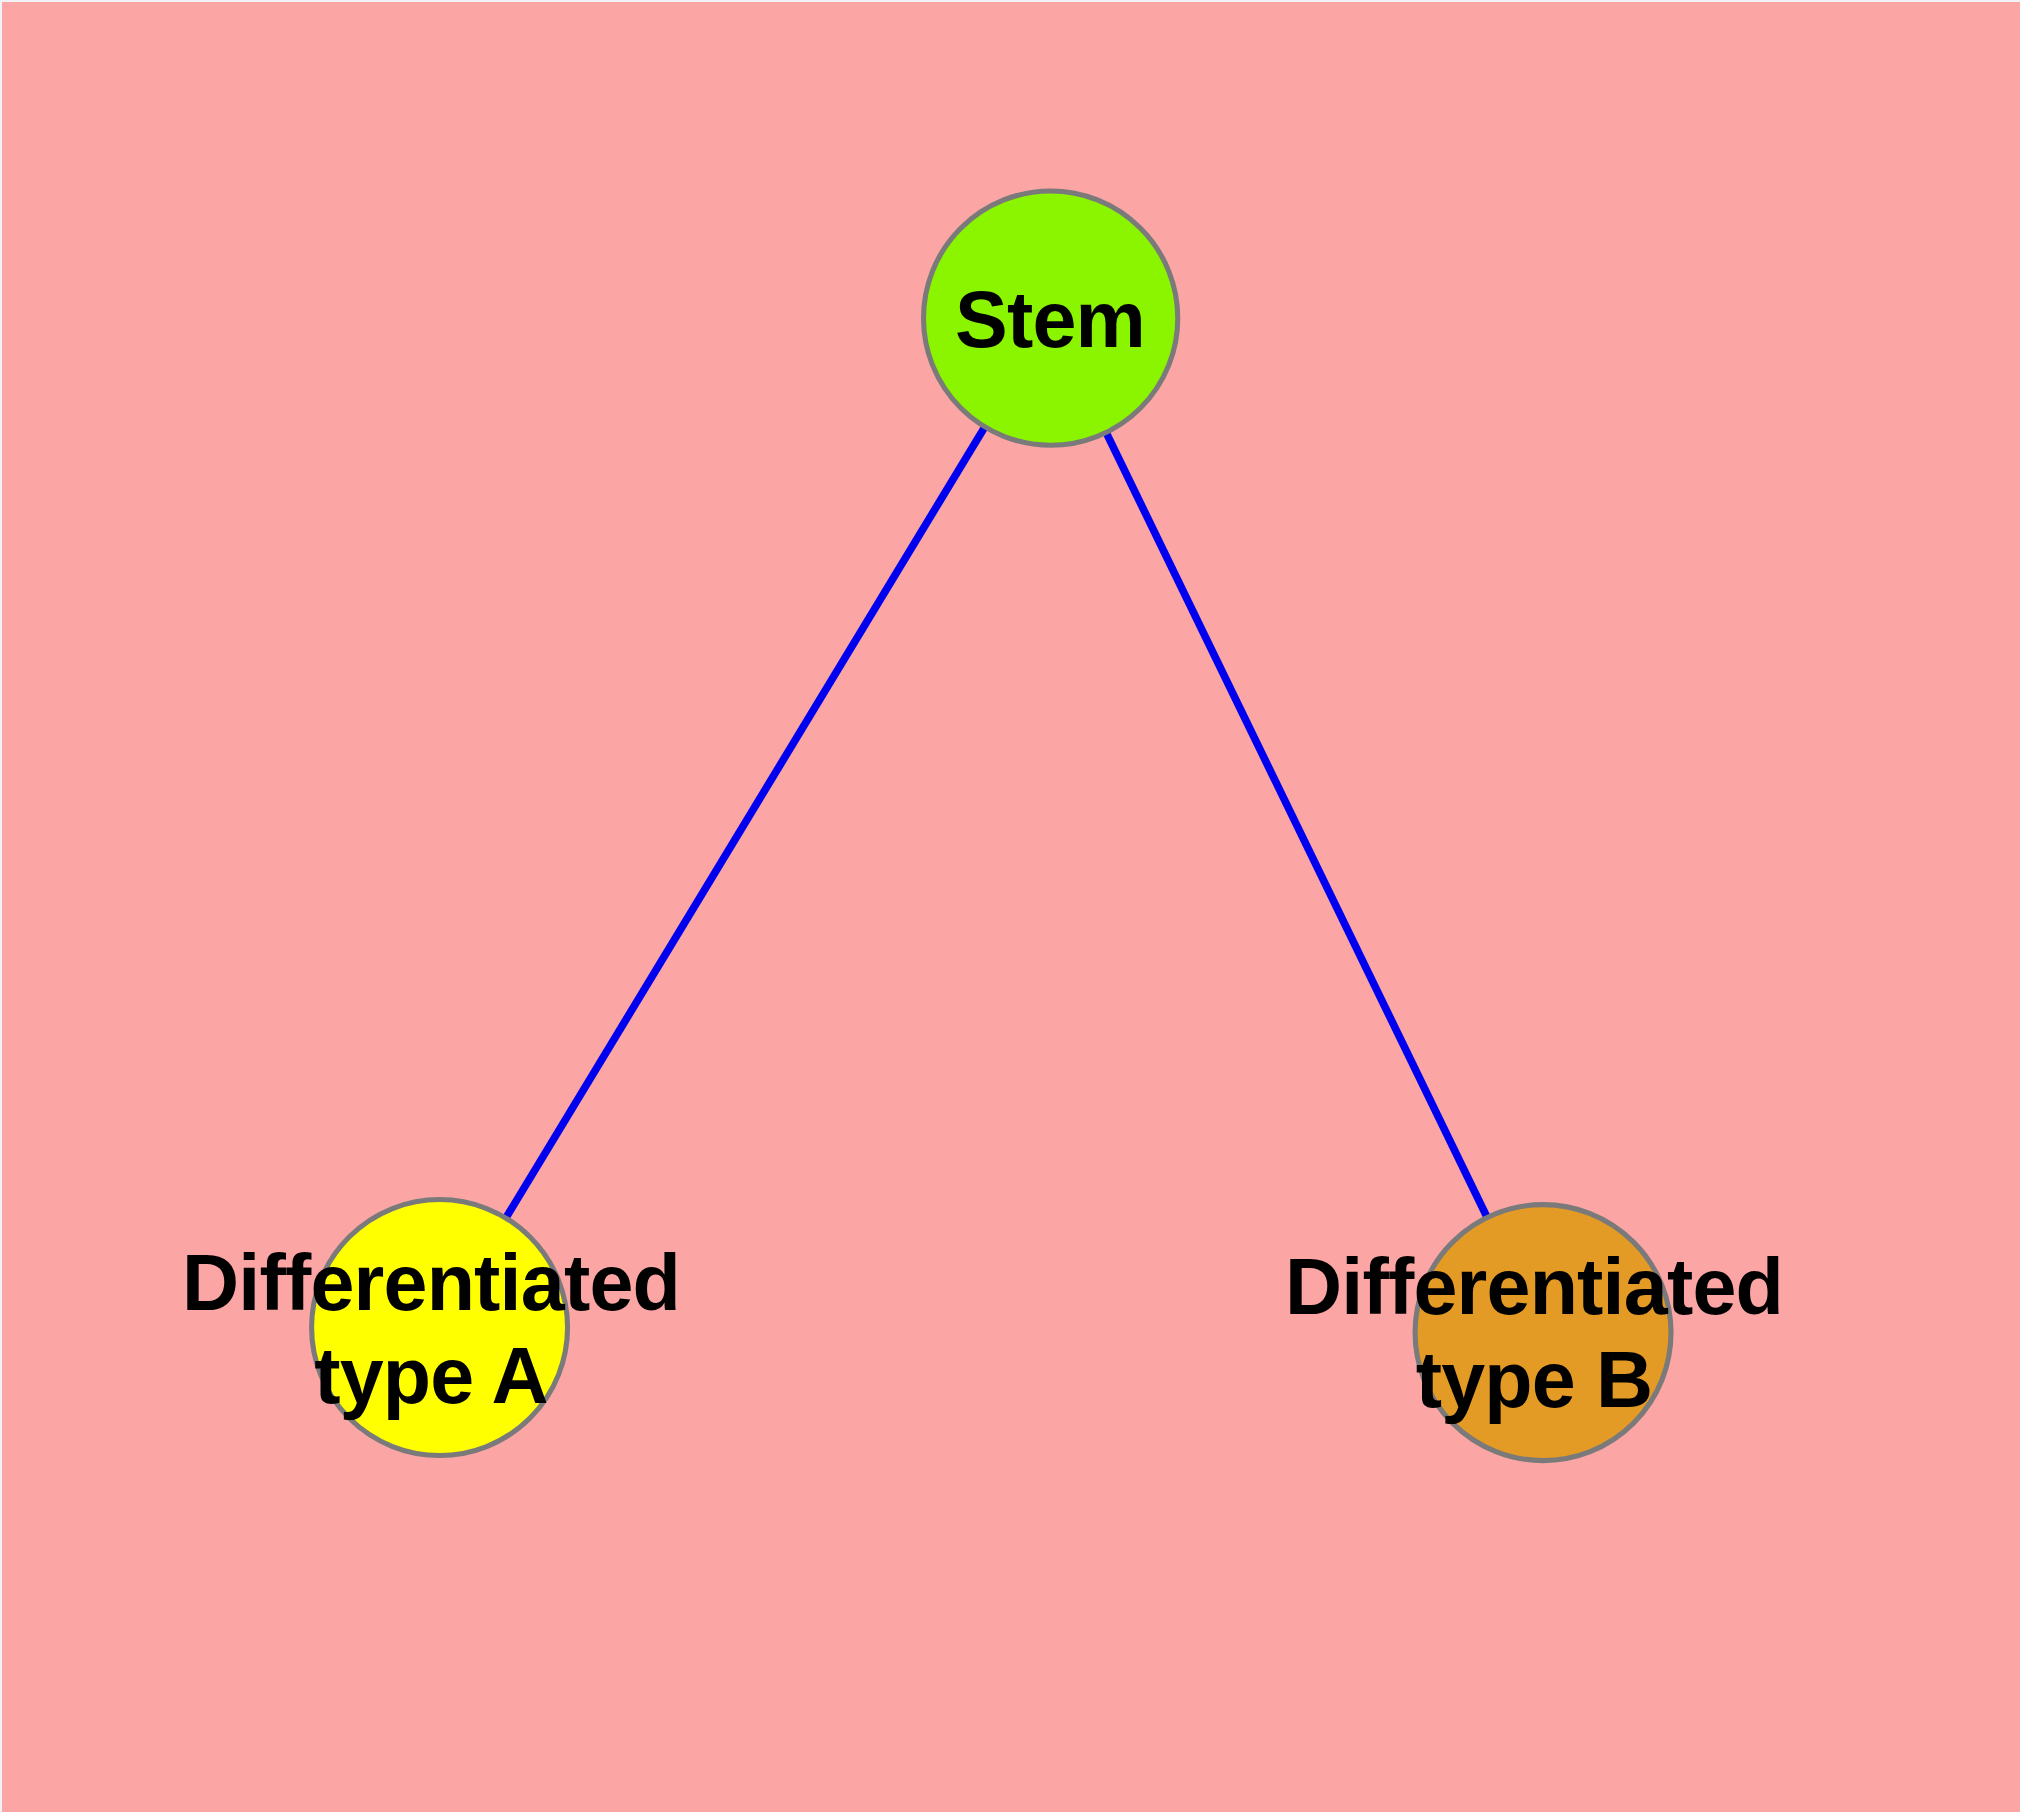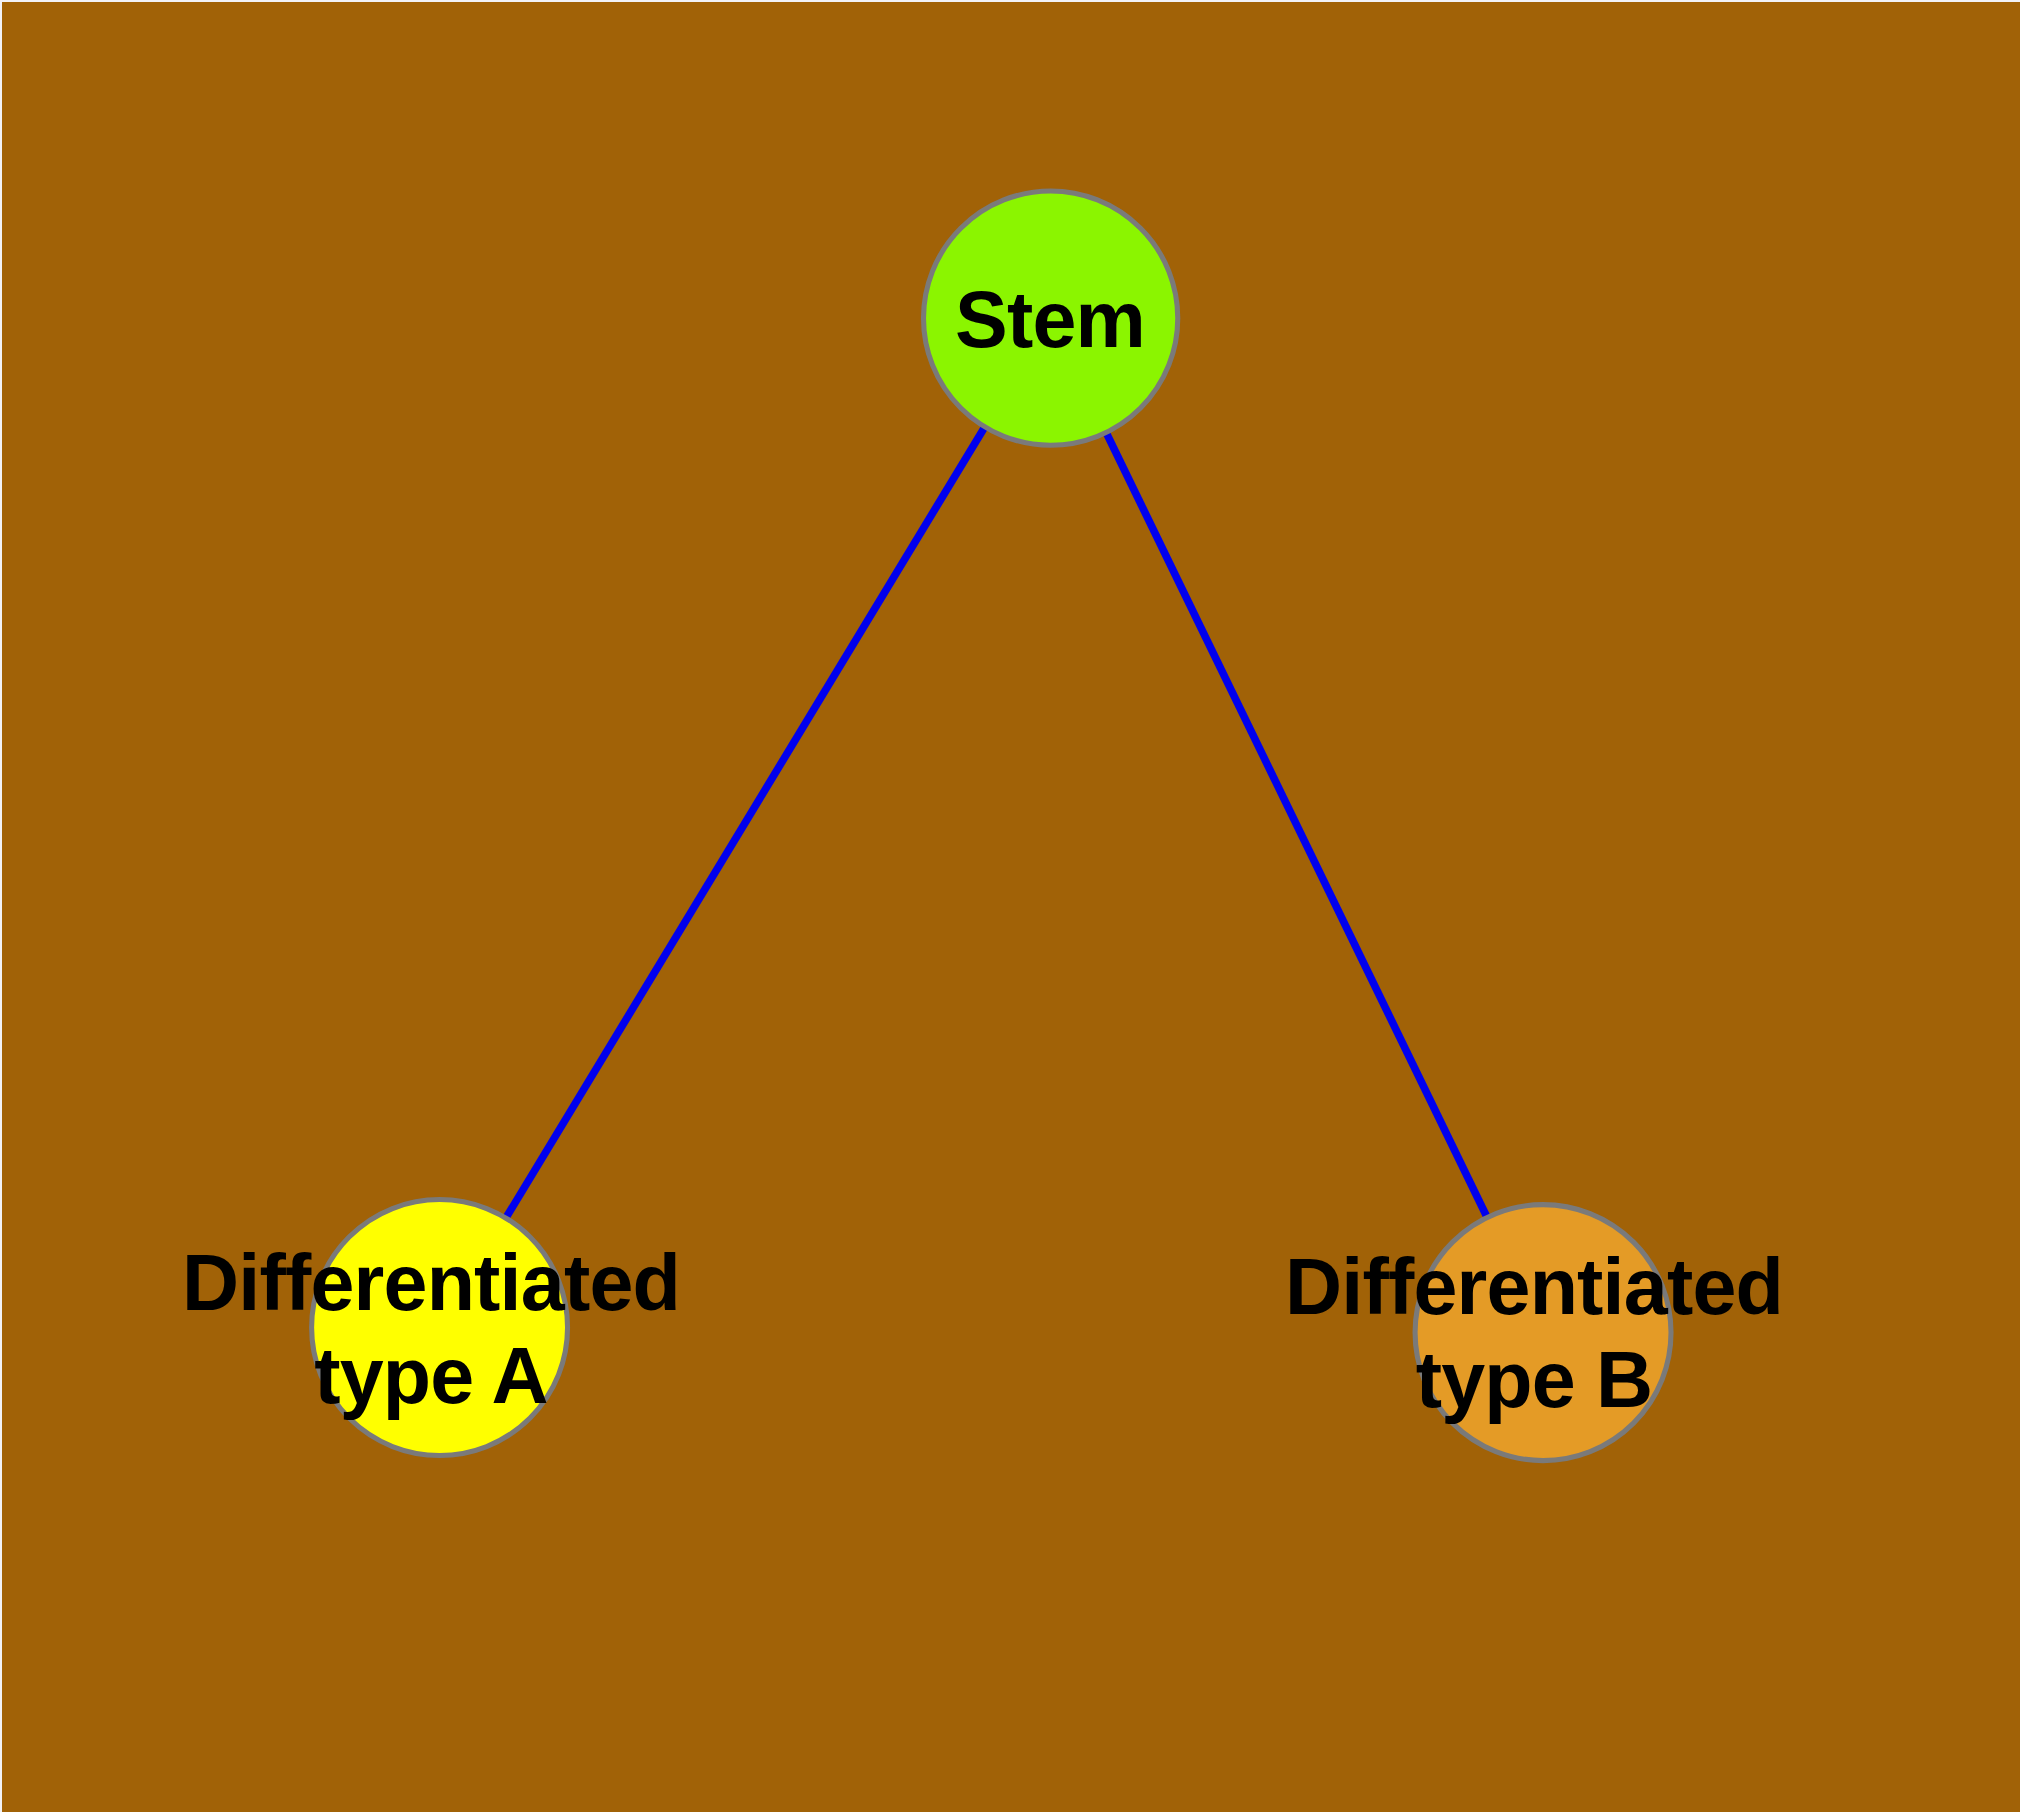--- a/index.html
+++ b/index.html
@@ -5,21 +5,21 @@
   html, body {
     margin: 0;
     padding: 0;
     background: #ffffff;
   }
   .canvas {
     position: relative;
     width: 2021px;
     height: 1812px;
     box-sizing: border-box;
-    background: #a16207;
+    background: #fca5a5;
     border-top: 2.5px solid #F2F2F6;
     border-left: 2.5px solid #F2F2F6;
     overflow: hidden;
     font-family: "Liberation Sans", sans-serif;
   }
   svg.graph {
     position: absolute;
     left: 0;
     top: 0;
     width: 2021px;

